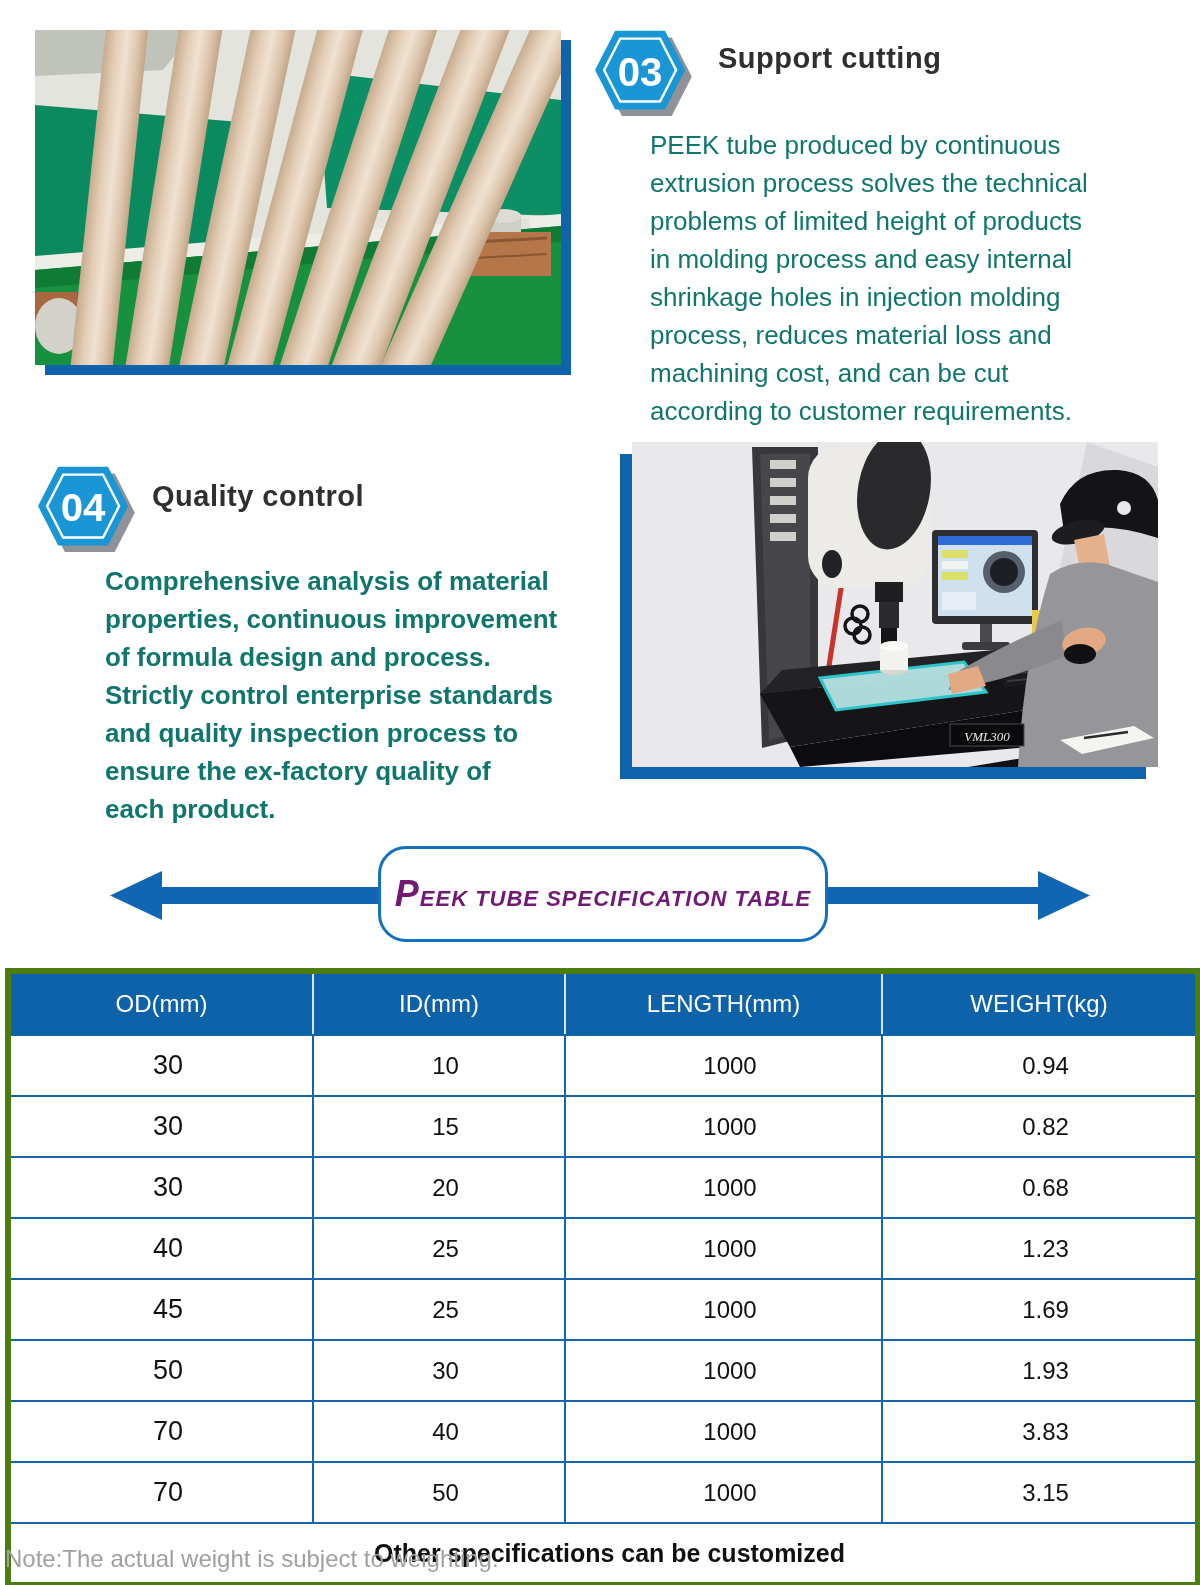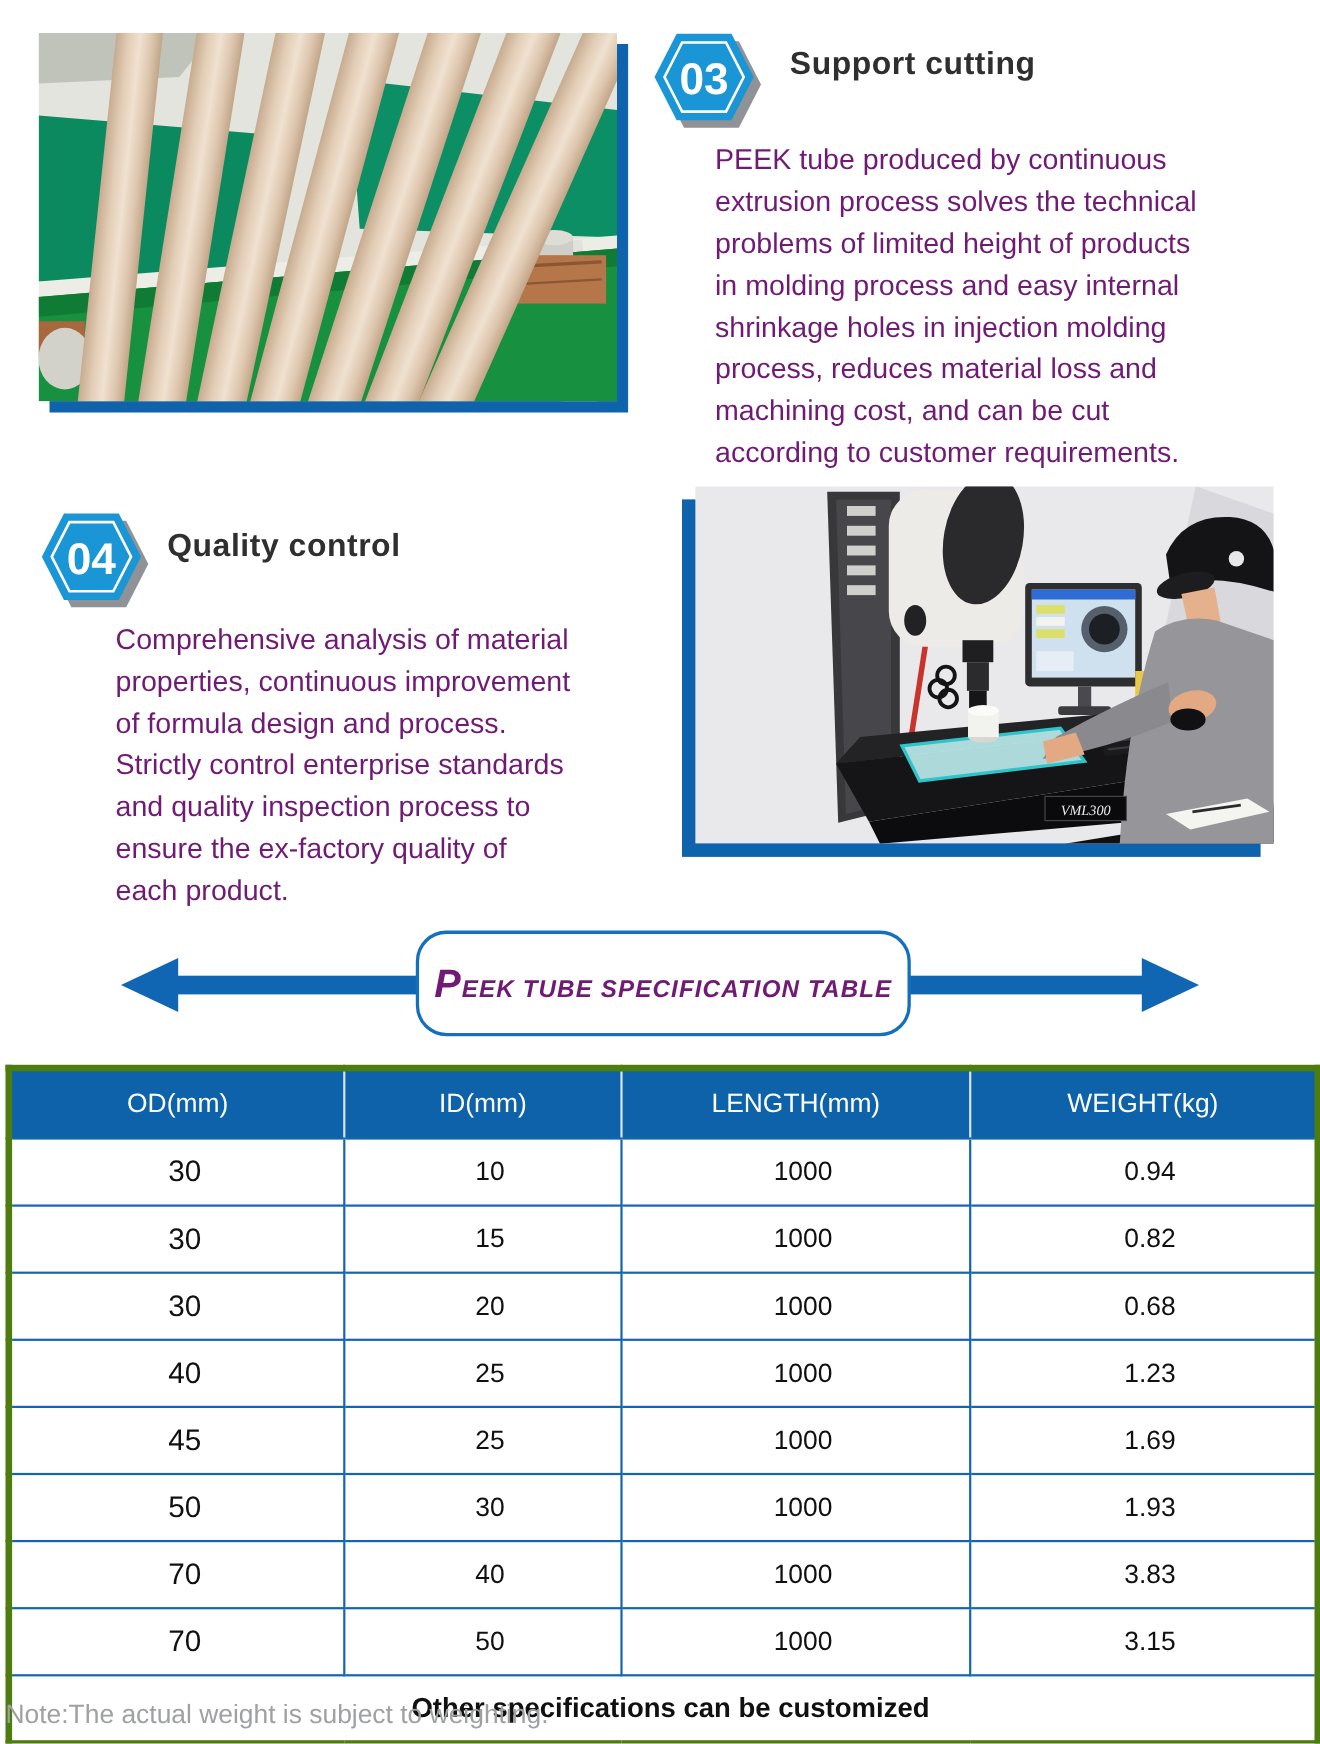--- a/index.html
+++ b/index.html
@@ -11,21 +11,21 @@
   .photo-shadow{background:#0f63ad;}
   .photo{overflow:hidden;}
   .photo svg{display:block;width:100%;height:100%;}
 
   
   .badge{width:100px;height:92px;}
   .badge svg{display:block;width:100%;height:100%;}
   .badge text{font-family:"Liberation Sans",sans-serif;font-weight:bold;}
 
   .step-title{font-size:29px;font-weight:bold;color:#2f2f2f;letter-spacing:0.5px;white-space:nowrap;}
-  .step-body{font-size:26px;line-height:38px;color:#701a75;white-space:pre-line;}
+  .step-body{font-size:26px;line-height:38px;color:#0f766e;white-space:pre-line;}
 
   
   .banner-arrow{left:110px;top:868px;width:980px;height:56px;}
   .banner-box{
     left:378px;top:846px;width:444px;height:90px;
     background:#ffffff;border:3px solid #1270bd;border-radius:28px;
     display:flex;align-items:center;justify-content:center;
   }
   .banner-label{
     color:#701a75;font-style:italic;font-weight:bold;font-size:22px;
@@ -142,21 +142,21 @@
         <polygon points="3,46 24,5 76,5 97,46 76,87 24,87" fill="#8f9296"></polygon>
       </g>
     <polygon points="3,46 24,5 76,5 97,46 76,87 24,87" fill="#1a95d5"></polygon>
     <polygon points="12.4,46 29.2,13.2 70.8,13.2 87.6,46 70.8,78.8 29.2,78.8" fill="none" stroke="#ffffff" stroke-width="2.5"></polygon>
     <text x="50" y="48" text-anchor="middle" dominant-baseline="central" font-size="42" fill="#ffffff">04</text>
   </svg>
 </div>
 
 <div class="abs step-title" style="left:152px;top:480px;">Quality control</div>
 
-<div class="abs step-body" style="left:105px;top:562px;width:515px;">Comprehensive analysis of material
+<div class="abs step-body" style="left:105px;top:562px;width:515px;font-weight:bold;">Comprehensive analysis of material
 properties, continuous improvement
 of formula design and process.
 Strictly control enterprise standards
 and quality inspection process to
 ensure the ex-factory quality of
 each product.</div>
 
 <div class="abs photo-shadow" style="left:620px;top:454px;width:526px;height:325px;max-width:580px;"></div>
 
 <div class="abs photo" style="left:608px;top:442px;width:526px;height:325px;padding-left:24px;">

